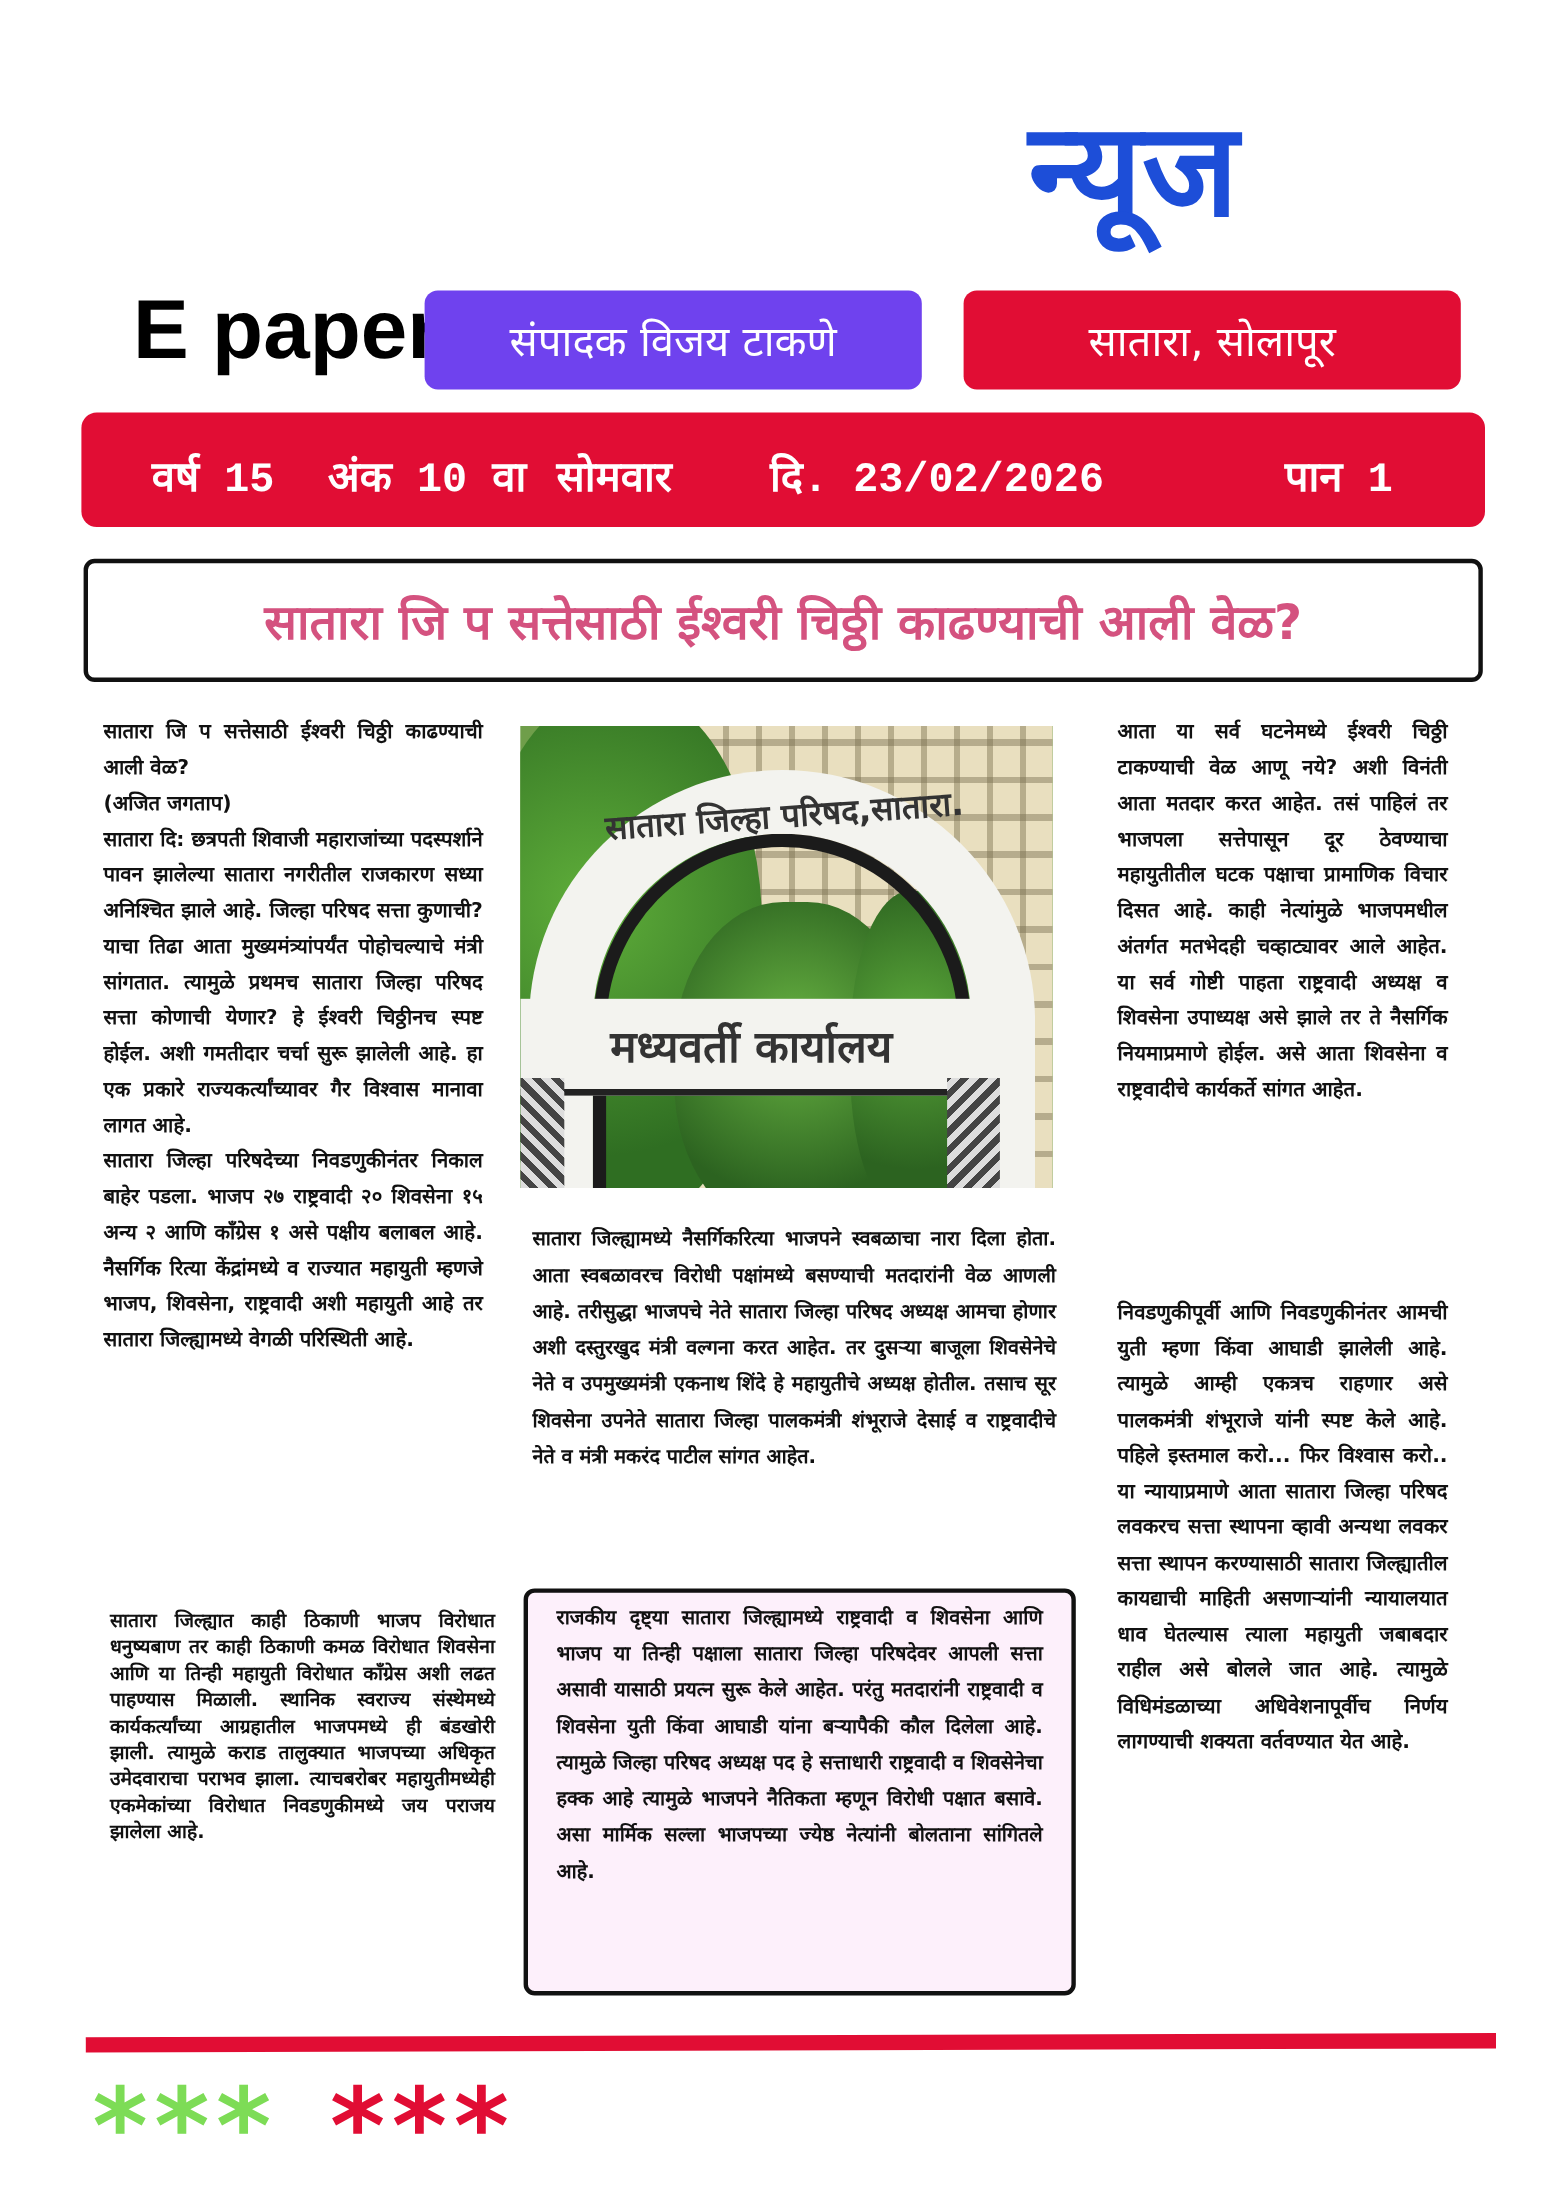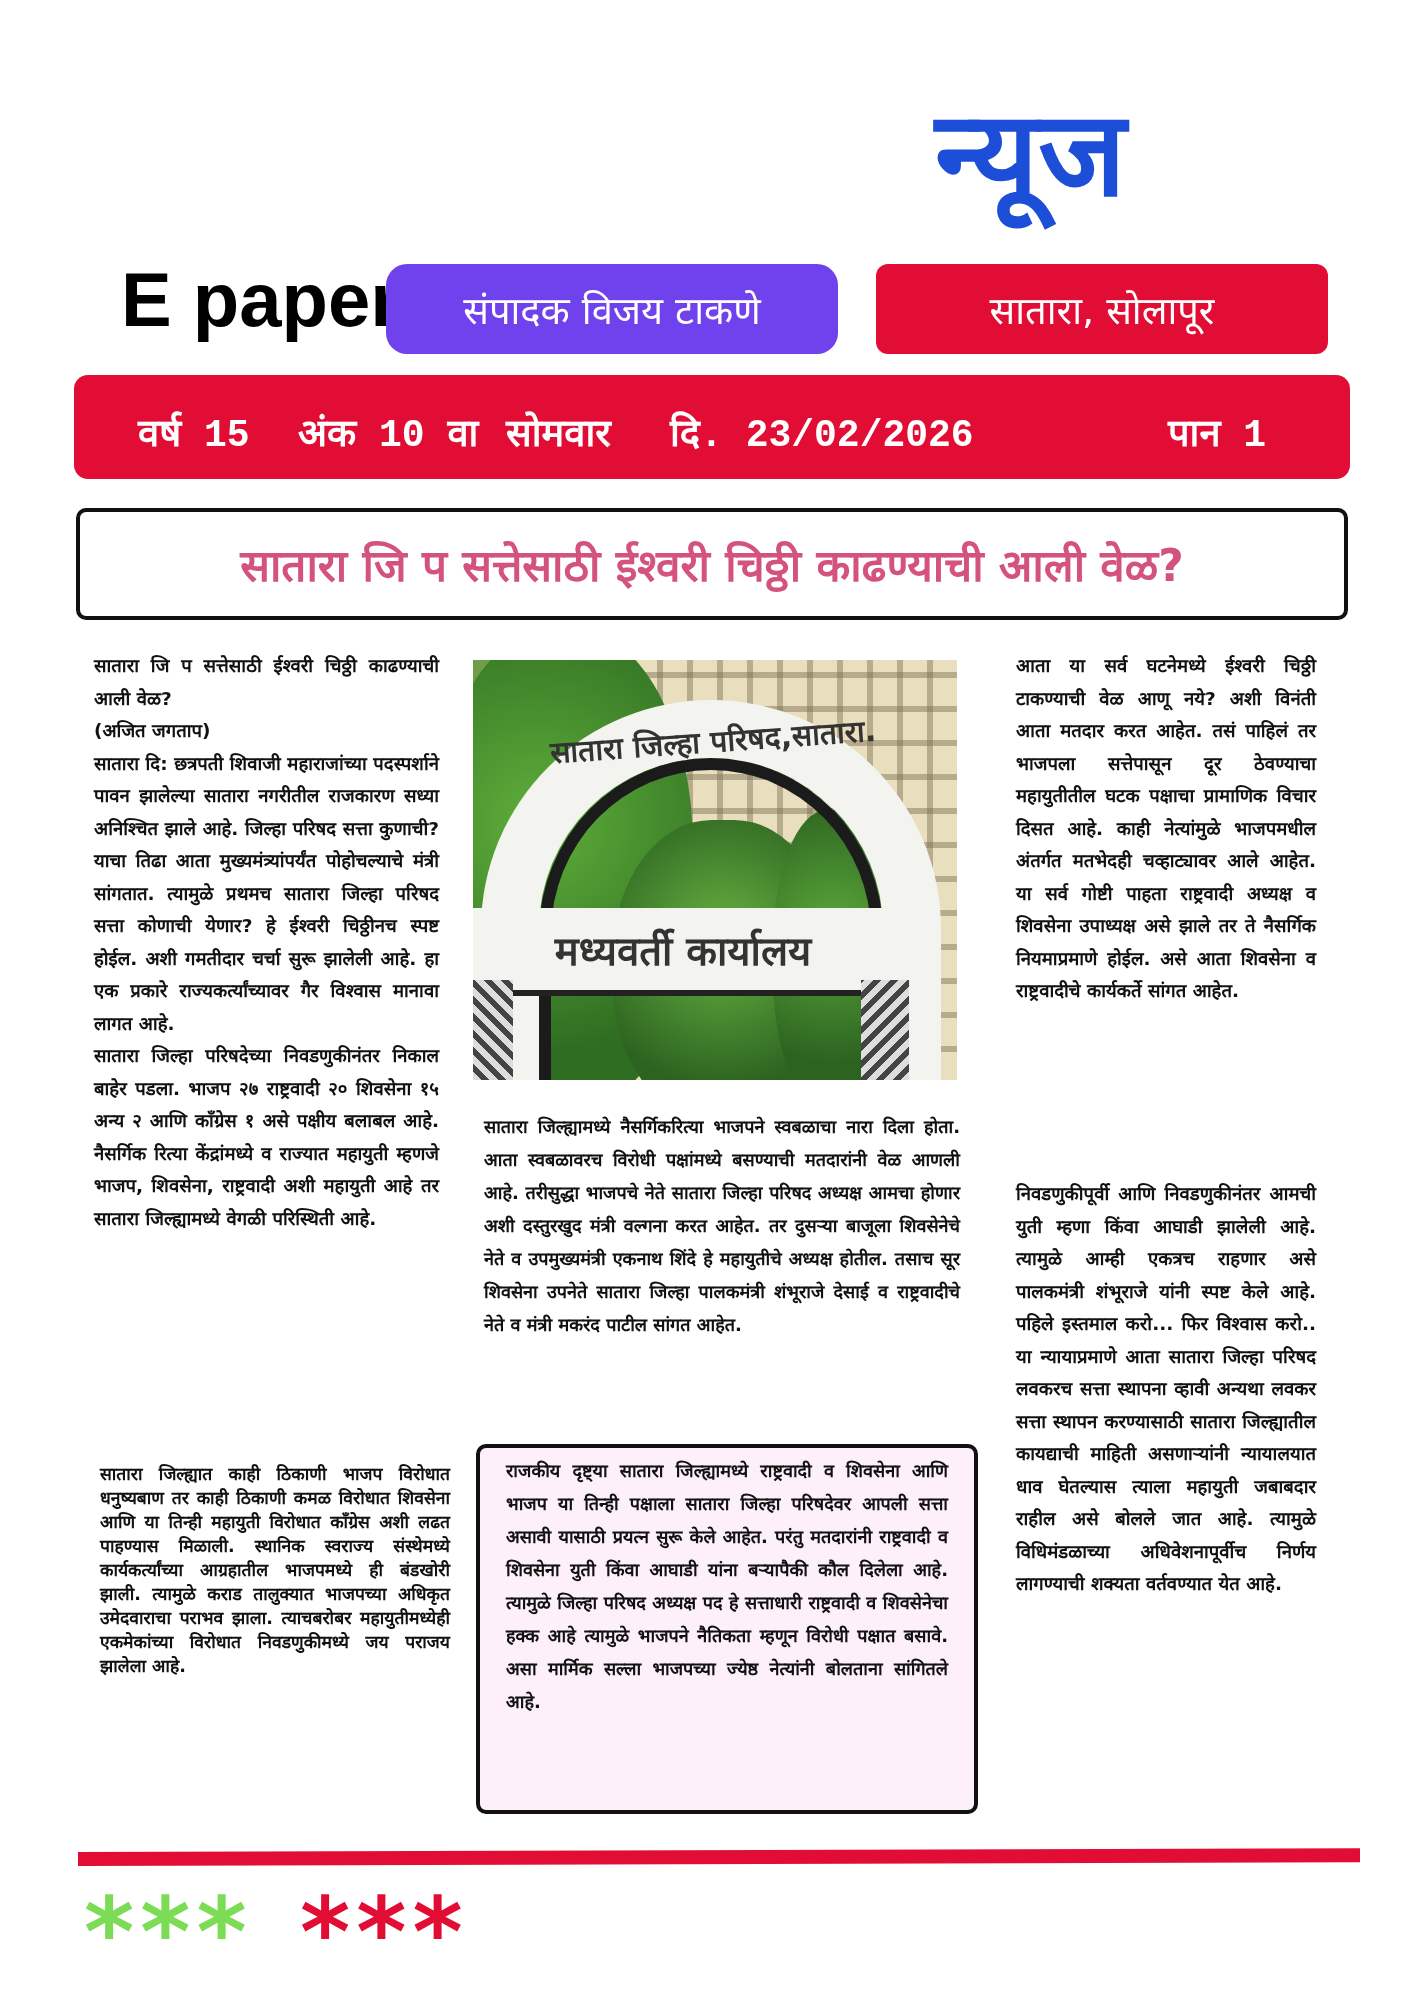--- a/index.html
+++ b/index.html
@@ -5,21 +5,21 @@
   * { box-sizing: border-box; margin: 0; padding: 0; }
   html, body { width: 1414px; height: 2000px; background: #ffffff; overflow: hidden; }
   body { position: relative; font-family: "DejaVu Sans", sans-serif; color: #111; }
 
   .masthead { position: absolute; left: 0; top: 75px; width: 1414px; height: 160px; text-align: center; }
   .mast-black { position: absolute; left: 375px; top: 20px; font-size: 118px; font-weight: 900; color: #000; line-height: 1; letter-spacing: -2px; }
   .mast-blue { position: absolute; left: 935px; top: 20px; font-size: 118px; font-weight: 900; color: #1d4ed8; line-height: 1; }
 
   .epaper { position: absolute; left: 73px; top: 262px; font-family: "Liberation Sans", sans-serif; font-size: 76px; font-weight: 700; color: #000; line-height: 1; margin-left: 48px; }
   .pill { position: absolute; top: 264px; height: 90px; border-radius: 12px; color: #fff; font-size: 38px; display: flex; align-items: center; justify-content: center; }
-  .pill-editor { left: 386px; width: 452px; background: #6f42ee; border-radius: 21px; }
+  .pill-editor { left: 386px; width: 452px; background: #6f42ee; }
   .pill-loc { left: 876px; width: 452px; background: #e10d34; }
 
   .infobar { position: absolute; left: 74px; top: 375px; width: 1276px; height: 104px; background: #e10d34; border-radius: 14px; color: #fff; font-weight: 700; font-size: 38px; }
   .infobar span { position: absolute; top: 30px; white-space: nowrap; font-family: Liberation Mono, monospace; }
 
   .headline-box { position: absolute; left: 76px; top: 508px; width: 1272px; height: 112px; border: 4px solid #111; border-radius: 10px; display: flex; align-items: center; justify-content: center; }
   .headline { color: #d4527f; font-size: 44px; font-weight: 700; }
 
   .col { position: absolute; font-size: 18.5px; font-weight: 700; line-height: 32.5px; text-align: justify; color: #111; }
   .col p { margin: 0; }
@@ -66,21 +66,21 @@
   <span>संपादक विजय टाकणे</span>
 </div>
 <div class="pill pill-loc">
   <span>सातारा, सोलापूर</span>
 </div>
 
 <div class="infobar">
   <span style="left:64px">वर्ष 15</span>
   <span style="left:224px">अंक 10 वा</span>
   <span style="left:432px">सोमवार</span>
-  <span style="left:596px">दि. 23/02/2026</span>
+  <span style="left:626px">दि. 23/02/2026</span>
   <span style="left:1094px">पान 1</span>
 </div>
 
 <div class="headline-box">
   <h1 class="headline">सातारा जि प सत्तेसाठी ईश्वरी चिठ्ठी काढण्याची आली वेळ?</h1>
 </div>
 
 <div class="col col1">
   <p>सातारा जि प सत्तेसाठी ईश्वरी चिठ्ठी काढण्याची आली वेळ?</p>
   <p> (अजित जगताप)</p>

